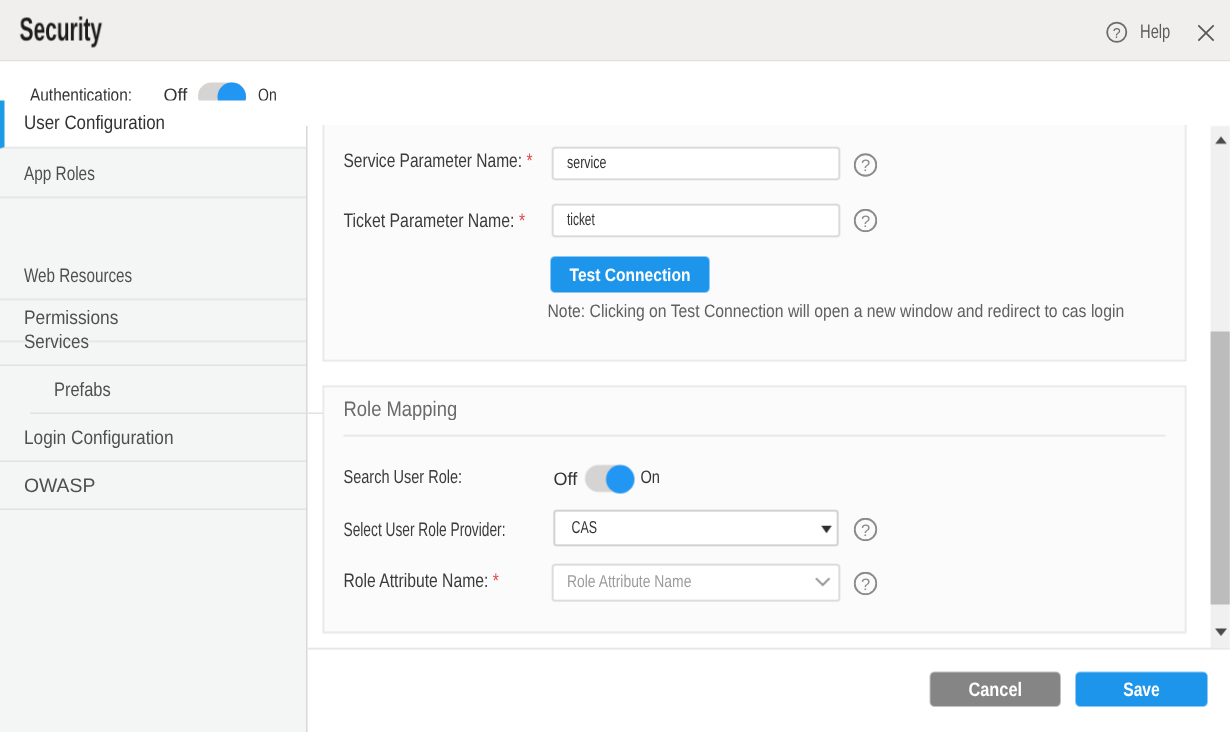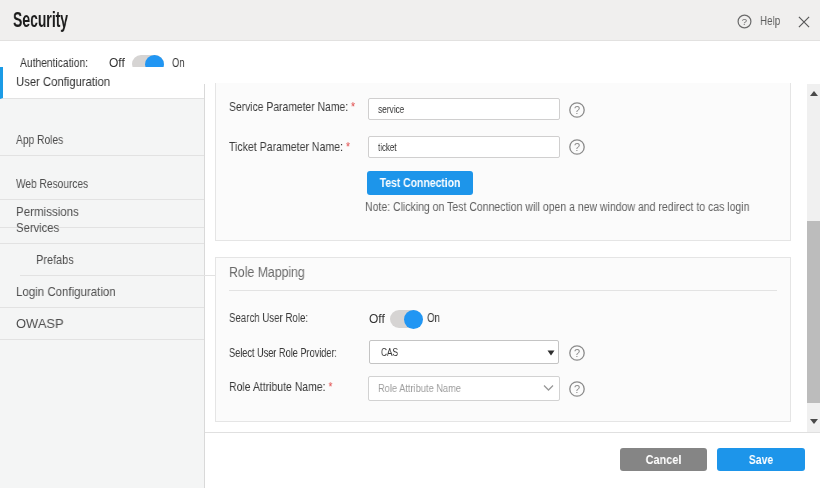--- a/index.html
+++ b/index.html
@@ -52,21 +52,21 @@
   <div id="authlab" class="tx" style="transform:scaleX(0.857)">Authentication:</div>
   <div id="t3" class="tx" style="left:109px;top:57px;font-size:12px;color:#333;transform:scaleX(1.0)">Off</div>
   <div class="togtrack" style="left:132px;top:55px;width:32px;height:18px;"></div>
   <div class="togknob" style="left:145px;top:54.5px;width:19px;height:19px;"></div>
   <div id="t4" class="tx" style="left:172.3px;top:57px;font-size:12px;color:#333;transform:scaleX(0.78)">On</div>
 
   <div id="side" class="abs"></div>
   <div class="sitem sel" style="top:67px;width:201px;">
     <div id="t5" class="tx" style="transform:scaleX(0.867)">User Configuration</div>
   </div>
-  <div class="sitem" style="top:124px;">
+  <div class="sitem" style="top:100px;">
     <div id="t6" class="tx" style="transform:scaleX(0.787)">App Roles</div>
   </div>
   <div class="sitem" style="top:148px;margin-top:48px;">
     <div id="t7" class="tx" style="transform:scaleX(0.888)">Permissions</div>
   </div>
   <div class="sitem" style="top:168px;">
     <div id="t8" class="tx" style="transform:scaleX(0.782)">Web Resources</div>
   </div>
   <div class="sitem" style="top:212px;text-decoration:underline;">
     <div id="t9" class="tx" style="transform:scaleX(0.868)">Services</div>

